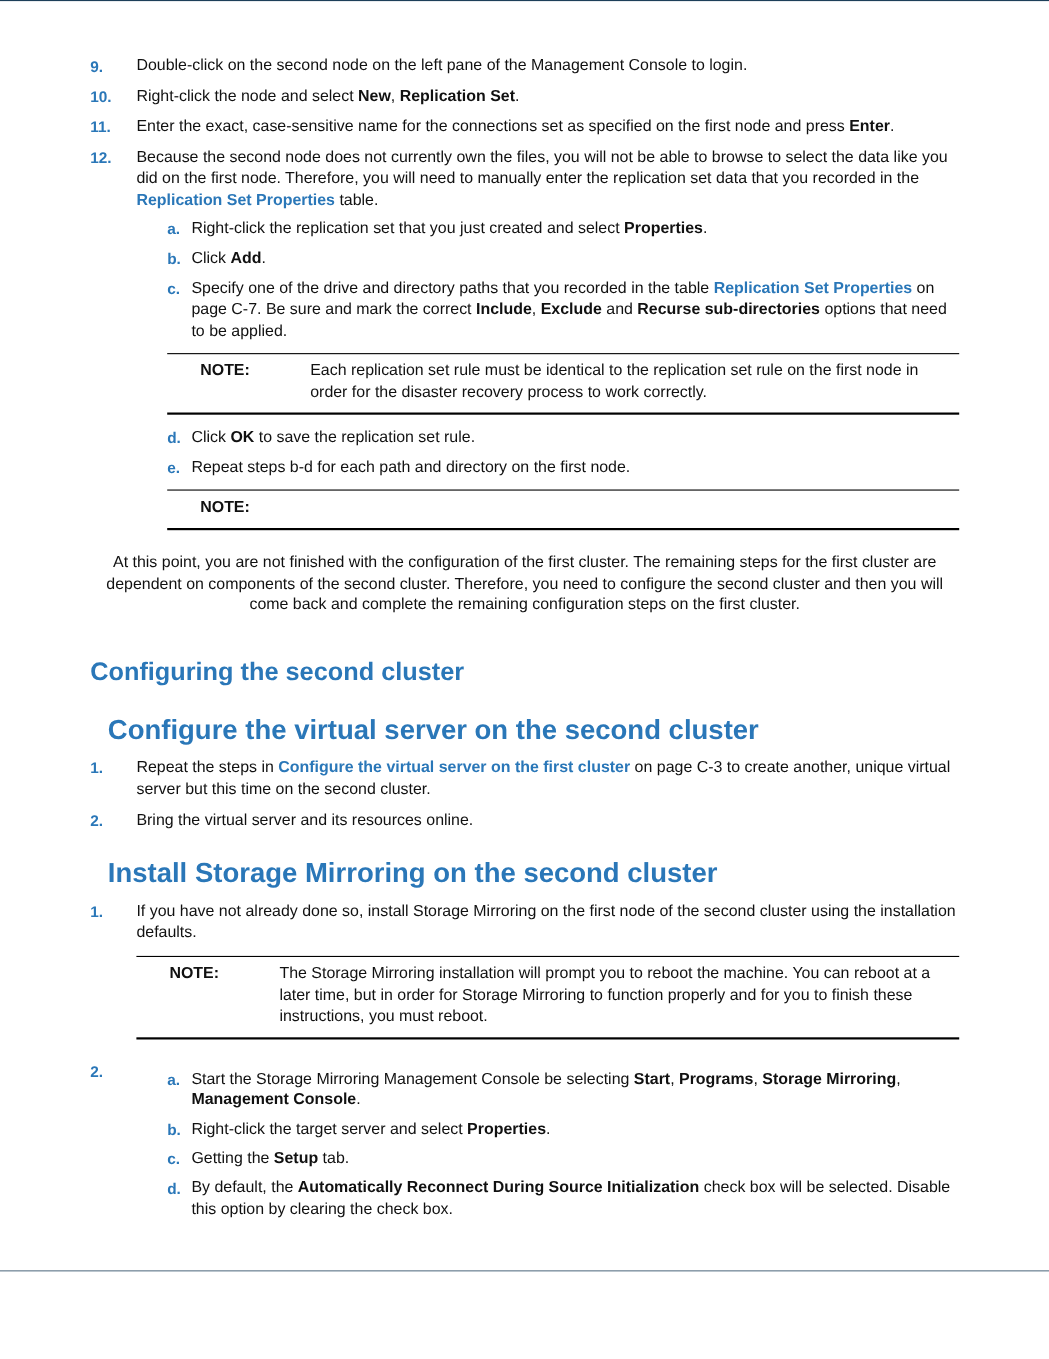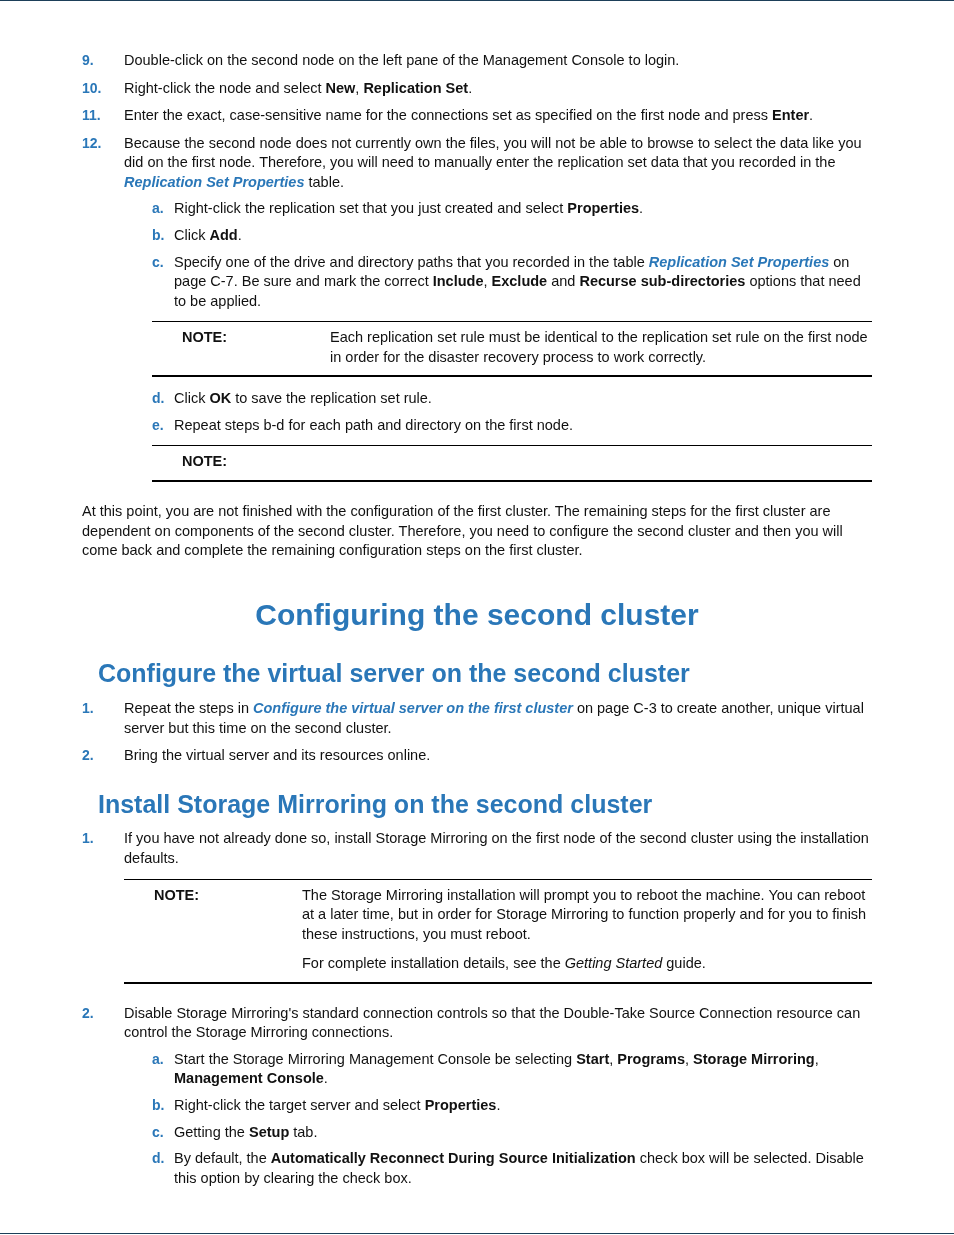--- a/index.html
+++ b/index.html
@@ -22,47 +22,45 @@
     min-width:26px;color:#2a77b8;font-weight:700;font-size:14px;
     text-align:left;padding-right:4px;
   }
   ol.main-list>li>.body{flex:1;margin-left:12px;}
   ol.sub-list{list-style:none;padding:0;margin:6px 0 4px 28px;}
   ol.sub-list>li{display:flex;margin:7px 0;}
   ol.sub-list>li>.num{
     min-width:22px;color:#2a77b8;font-weight:700;font-size:14px;
   }
   ol.sub-list>li>.body{flex:1;}
-  .link{color:#2a77b8;font-style:italic;font-weight:700;}
+  .link{color:#2a77b8;font-weight:700;}
   .bold{font-weight:700;}
   .italic{font-style:italic;}
   .note-box{
     margin:10px 0 12px 28px;
     border-top:1.5px solid #000;
     border-bottom:2.5px solid #000;
     padding:6px 4px 8px 4px;
     display:flex;
-    gap:48px;
   }
   .note-box.flush{margin-left:0;}
   .note-box .note-label{font-weight:700;min-width:100px;padding-left:26px;}
   .note-box .note-body{flex:1;}
   .note-box .note-body p{margin:0 0 10px 0;}
   .note-box .note-body p:last-child{margin-bottom:0;}
   h1{
     font-family:"Segoe UI",Arial,Helvetica,sans-serif;
-    color:#2a77b8;font-weight:700;font-size:30px;
+    color:#2a77b8;font-weight:700;font-size:23px;
     margin:34px 0 20px 0;
-    text-align:center;
   }
   h2{
     color:#2a77b8;font-weight:700;font-size:25px;
     margin:22px 0 6px 16px;
   }
-  .para{margin:8px 0 14px 0;}
+  .para{margin:8px 0 14px 0;text-align:center;}
 </style>
 </head>
 <body>
 
 <div class="page">
 
   <ol class="main-list">
     <li>
       <span class="num">9.</span>
       <span class="body">Double-click on the second node on the left pane of the Management Console to login.</span>
@@ -154,29 +152,27 @@
 
   <ol class="main-list">
     <li>
       <span class="num">1.</span>
       <div class="body">
         <span>If you have not already done so, install Storage Mirroring on the first node of the second cluster using the installation defaults.</span>
         <div class="note-box flush">
           <div class="note-label">NOTE:</div>
           <div class="note-body">
             <p>The Storage Mirroring installation will prompt you to reboot the machine. You can reboot at a later time, but in order for Storage Mirroring to function properly and for you to finish these instructions, you must reboot.</p>
-            <p><span>For complete installation details, see the </span><span class="italic">Getting Started</span><span> guide.</span></p>
           </div>
         </div>
       </div>
     </li>
     <li>
       <span class="num">2.</span>
       <div class="body">
-        <span>Disable Storage Mirroring's standard connection controls so that the Double-Take Source Connection resource can control the Storage Mirroring connections.</span>
         <ol class="sub-list">
           <li>
             <span class="num">a.</span>
             <span class="body">
               <span>Start the Storage Mirroring Management Console be selecting </span><span class="bold">Start</span><span>, </span><span class="bold">Programs</span><span>, </span><span class="bold">Storage Mirroring</span><span>, </span><span class="bold">Management Console</span><span>.</span>
             </span>
           </li>
           <li>
             <span class="num">b.</span>
             <span class="body">

